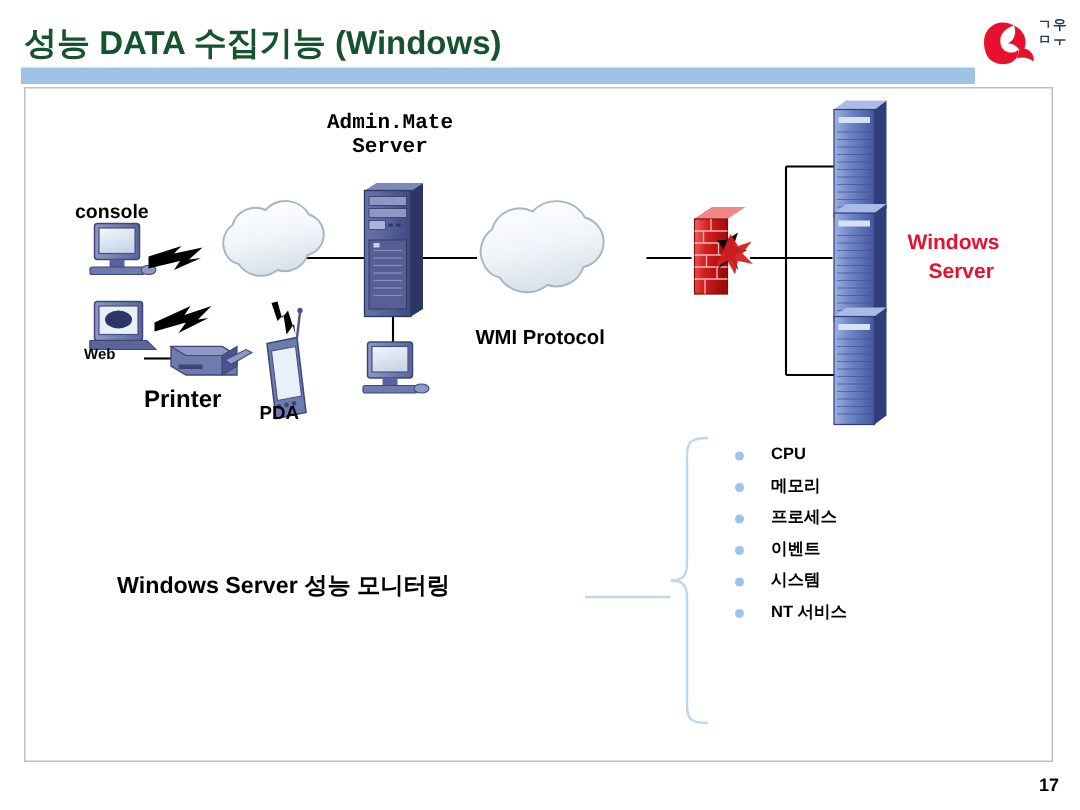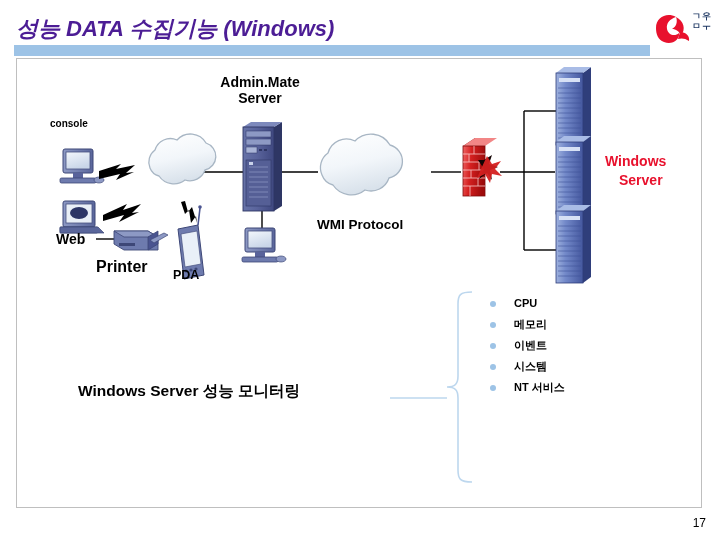--- a/index.html
+++ b/index.html
@@ -18,22 +18,21 @@
 
   
   #slide-title {
     position: absolute;
     left: 16px;
     top: 14px;
     font-size: 22px;
     font-weight: bold;
     letter-spacing: 0px;
     white-space: nowrap;
-    color: #4c1d95;
-    font-style: italic;
+    color: #14532d;
   }
   #title-underline-bar {
     position: absolute;
     left: 14px;
     top: 45px;
     width: 636px;
     height: 11px;
     background: #9DC3E6;
   }
 
@@ -71,23 +70,24 @@
     font-weight: bold;
     white-space: nowrap;
     line-height: 1.15;
   }
 
   #label-adminmate {
     left: 205px; top: 74px;
     width: 110px;
     text-align: center;
     font-size: 14px;
-  }
-  #label-console { left: 50px; top: 118px; font-size: 10px; }
-  #label-web     { left: 56px; top: 231px; font-size: 14px; }
+    font-family: Liberation Mono, monospace;
+  }
+  #label-console { left: 50px; top: 134px; font-size: 13px; }
+  #label-web     { left: 56px; top: 231px; font-size: 10px; }
   #label-printer { left: 96px; top: 258px; font-size: 16px; }
   #label-pda     { left: 173px; top: 268px; font-size: 12.5px; }
   #label-wmi     { left: 317px; top: 217px; font-size: 13.5px; }
   #label-winsrv  {
     left: 605px; top: 152px;
     width: 90px;
     font-size: 14px;
     color: #E8112D;
     line-height: 1.35;
   }
@@ -124,21 +124,21 @@
     height: 6px;
     border-radius: 50%;
     background: #9DC3E6;
   }
 
   #page-number {
     position: absolute;
     right: 14px;
     bottom: 10px;
     font-size: 12px;
-    font-weight: normal;
+    font-weight: bold;
     color: #000000;
   }
 </style>
 </head>
 <body>
 
 <div id="slide-title">성능 DATA 수집기능 (Windows)</div>
 <div id="title-underline-bar"></div>
 
 <div id="brand-logo">
@@ -423,18 +423,19 @@
 <div class="lbl" id="label-winsrv">
   <span>Windows</span><br>
   <span style="padding-left:14px">Server</span>
 </div>
 
 <div class="lbl" id="label-monitoring">Windows Server 성능 모니터링</div>
 
 <ul id="metrics-list">
   <li><span class="bullet-dot"></span><span>CPU</span></li>
   <li><span class="bullet-dot"></span><span>메모리</span></li>
+  <li><span class="bullet-dot"></span><span>프로세스</span></li>
   <li><span class="bullet-dot"></span><span>이벤트</span></li>
   <li><span class="bullet-dot"></span><span>시스템</span></li>
   <li><span class="bullet-dot"></span><span>NT 서비스</span></li>
 </ul>
 
 <div id="page-number">17</div>
 
 </body></html>

